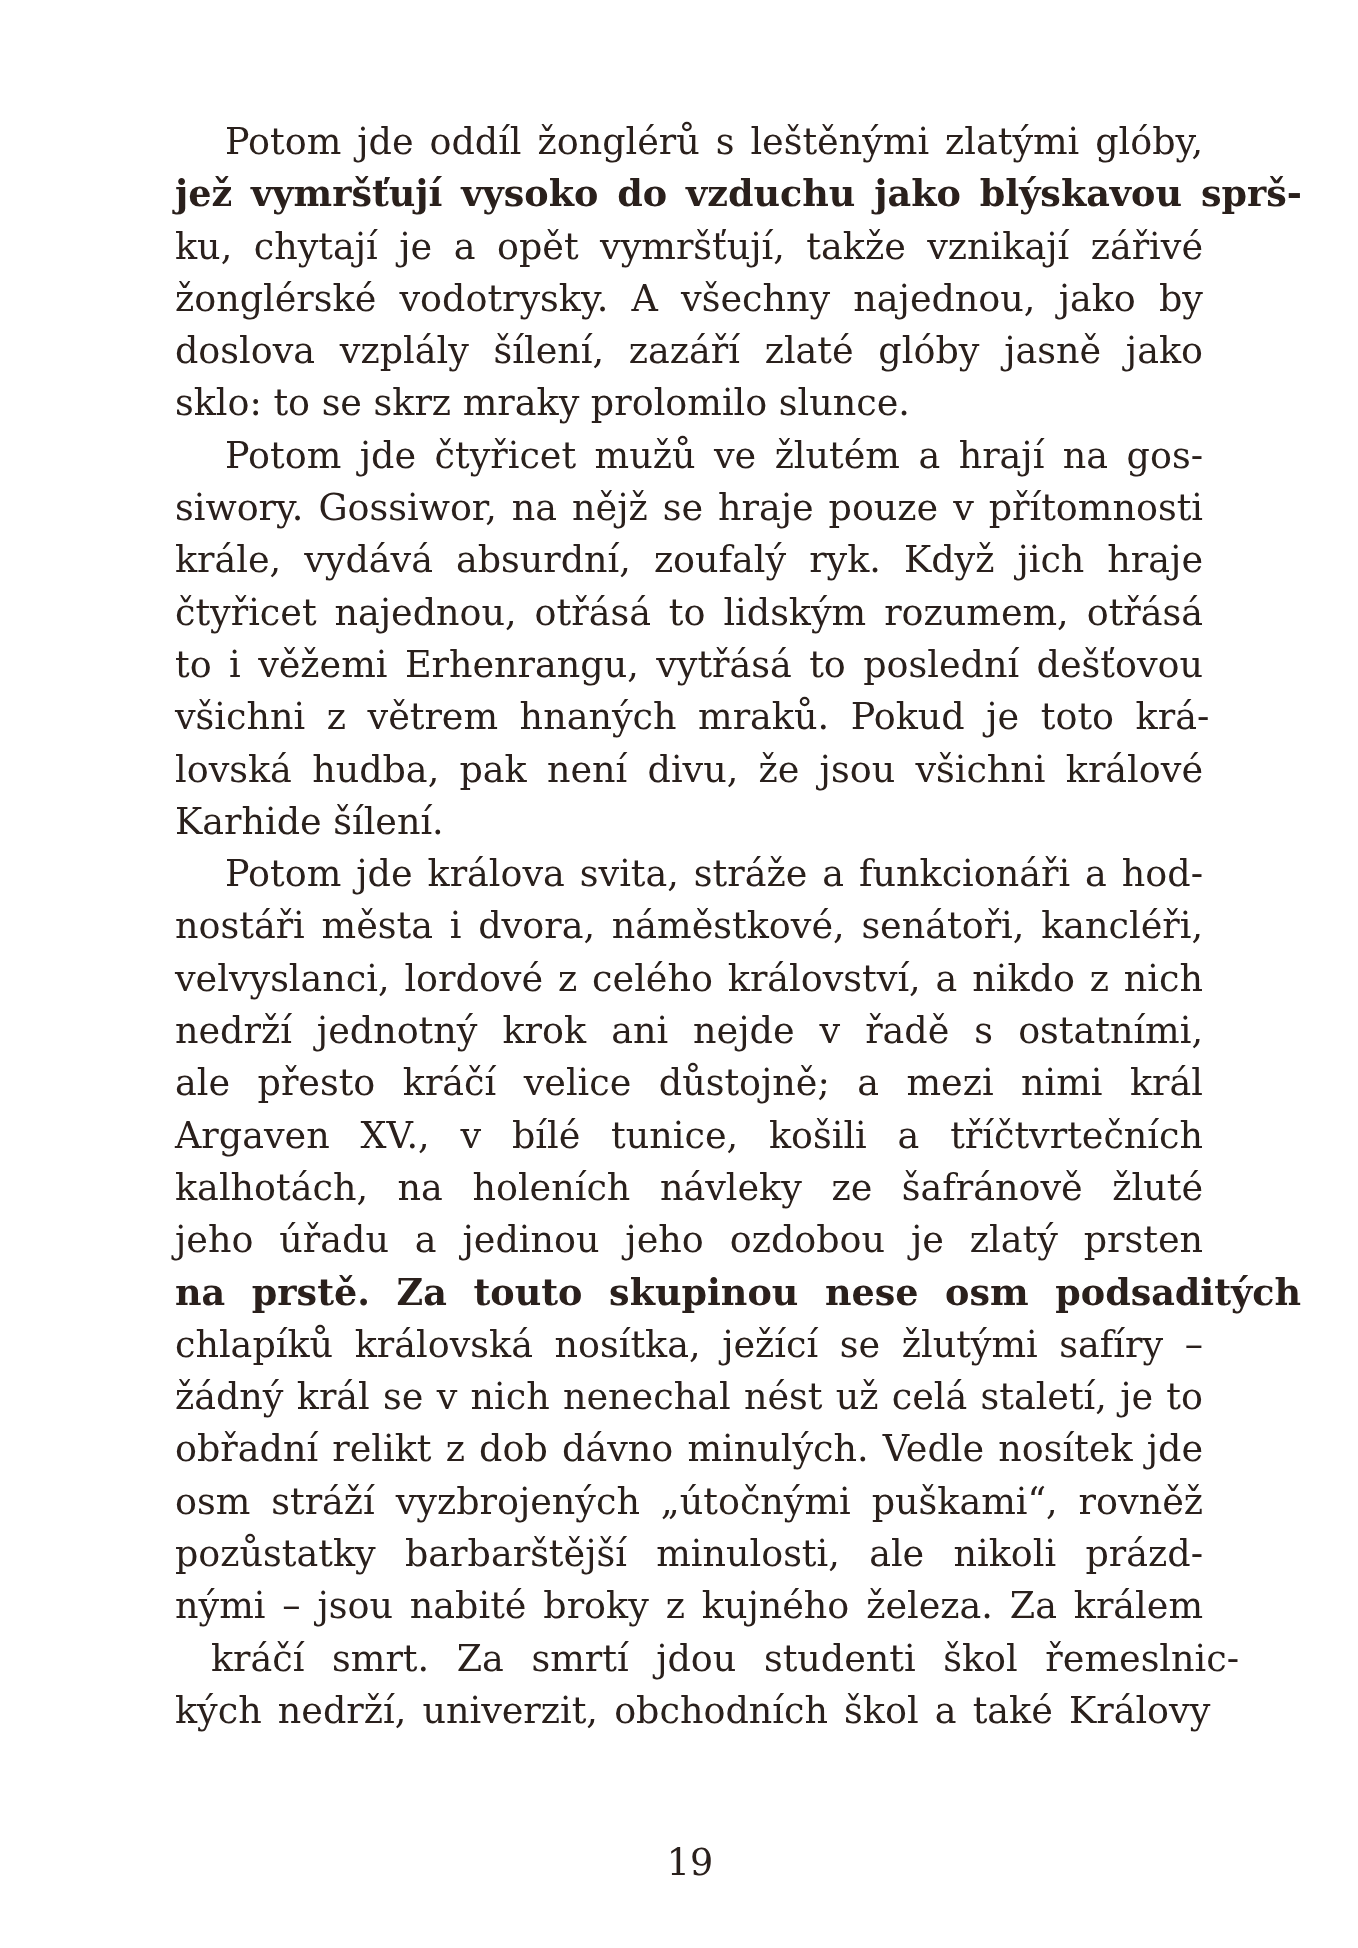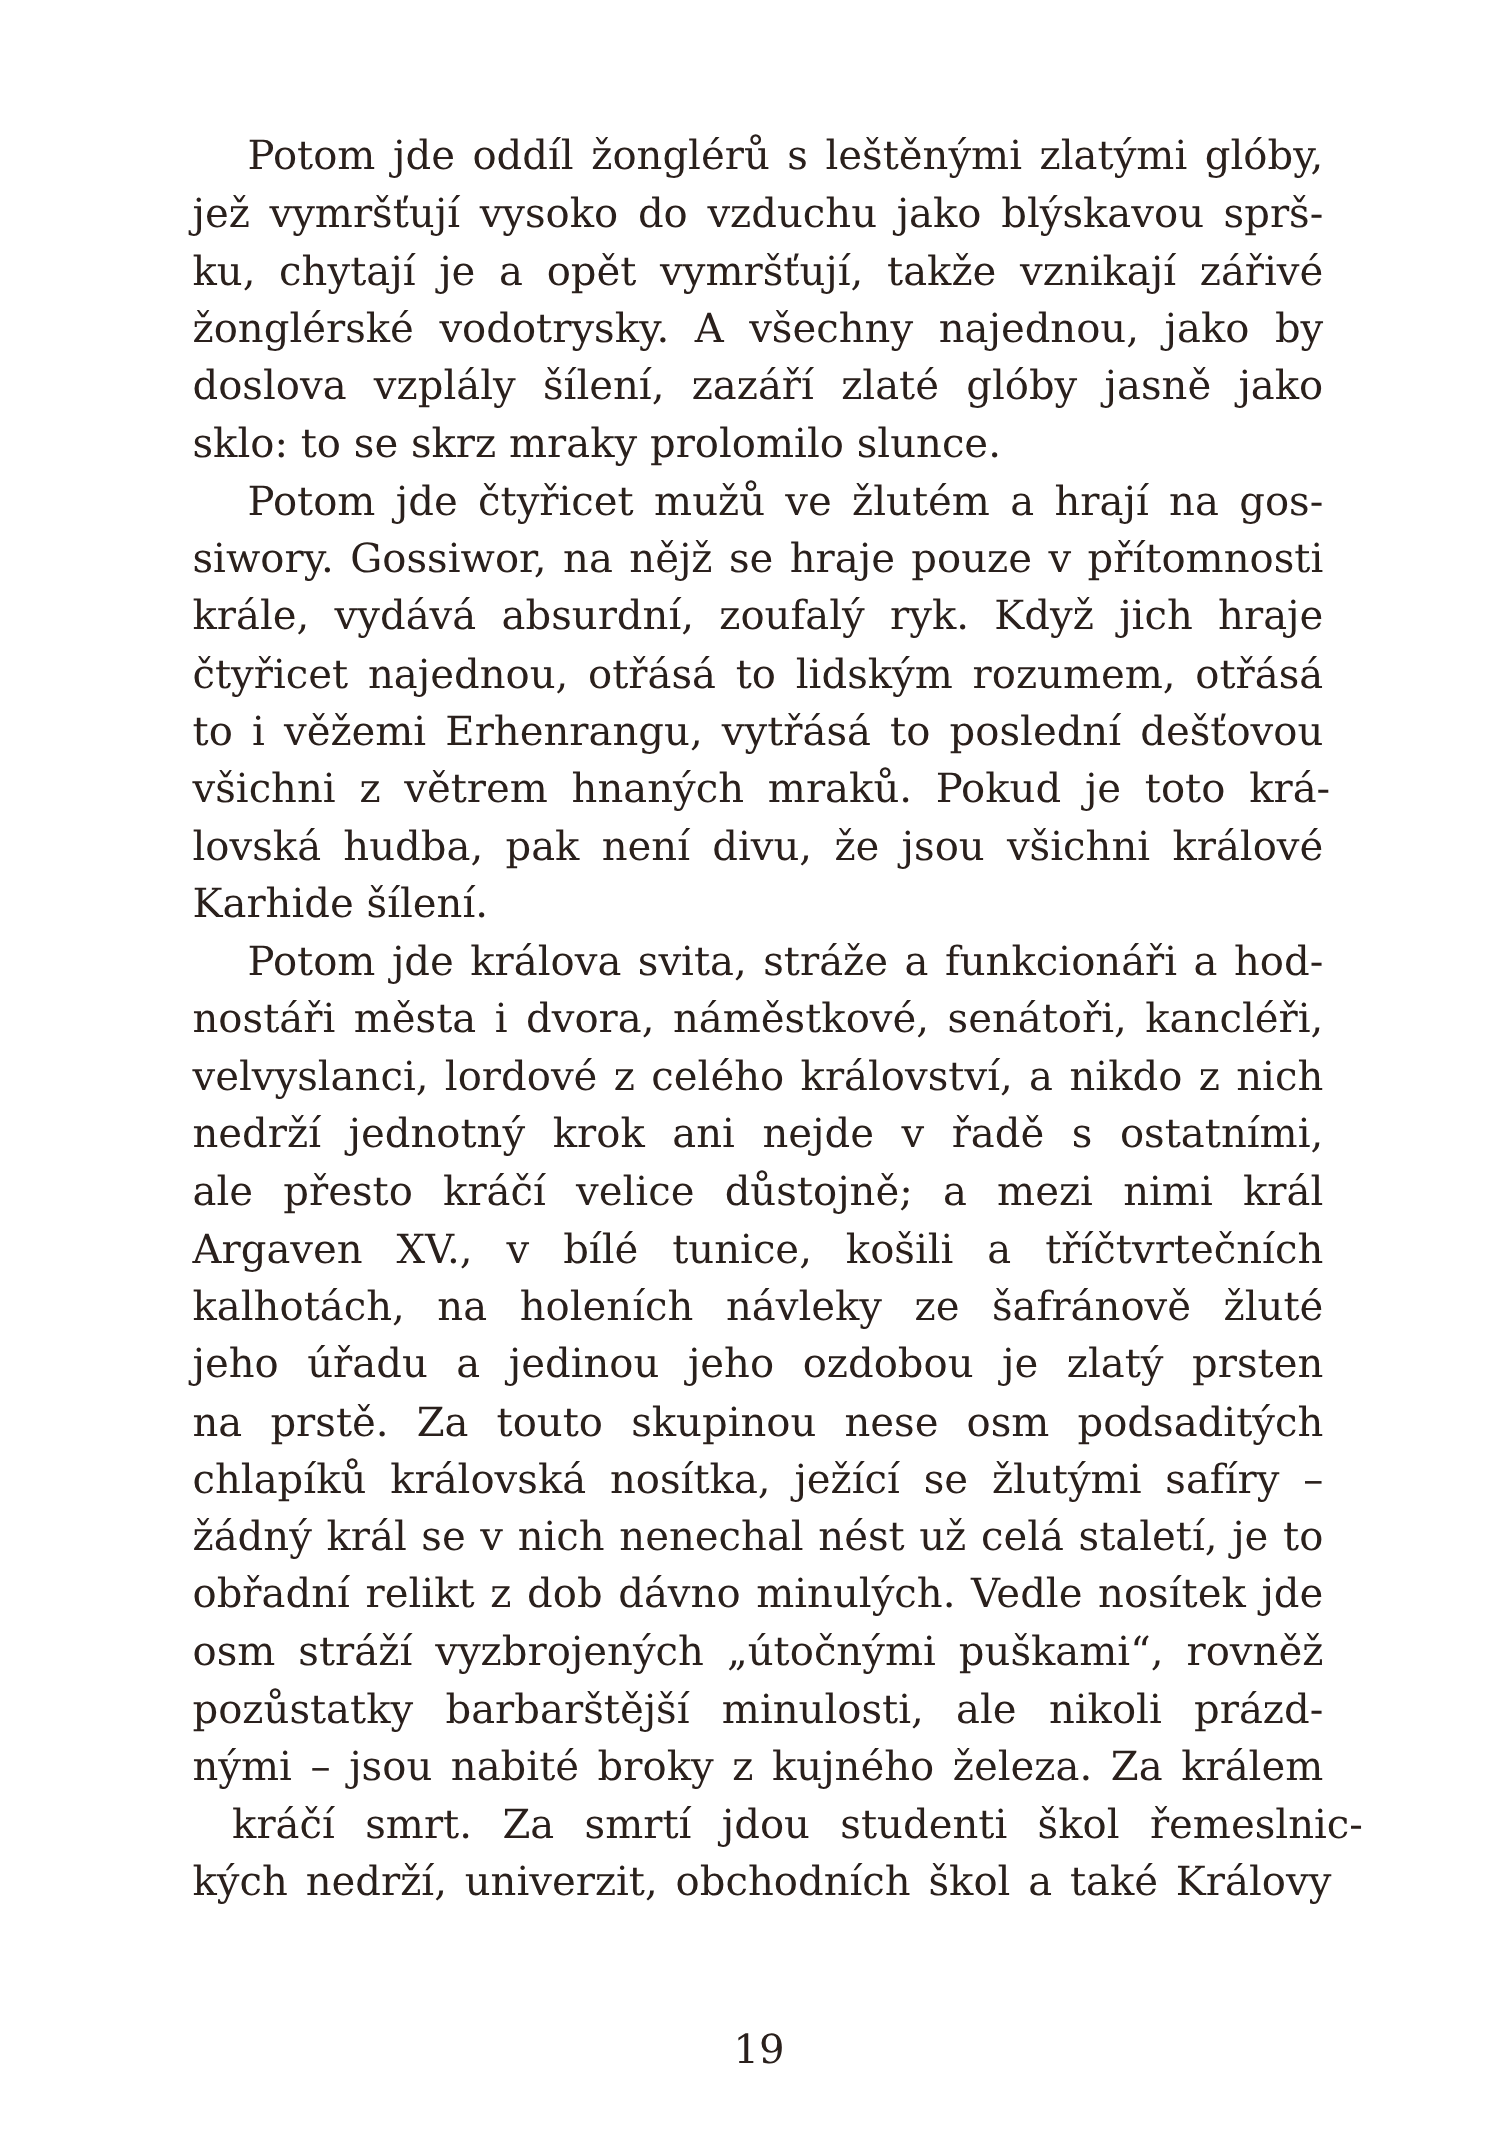--- a/index.html
+++ b/index.html
@@ -48,21 +48,21 @@
     line-height: 52.3px;
   }
 </style>
 </head>
 <body>
 
 <div class="text-block">
 
   <div class="paragraph">
     <span class="line indent" style="word-spacing: 4.34598px;">Potom jde oddíl žonglérů s leštěnými zlatými glóby,</span>
-    <span class="line" style="word-spacing: 6.24554px;">jež vymršťují vysoko do vzduchu jako blýskavou sprš-</span>
+    <span class="line" style="word-spacing: 6.24554px; font-weight: bold;">jež vymršťují vysoko do vzduchu jako blýskavou sprš-</span>
     <span class="line" style="word-spacing: 9.9082px;">ku, chytají je a opět vymršťují, takže vznikají zářivé</span>
     <span class="line" style="word-spacing: 11.5911px;">žonglérské vodotrysky. A všechny najednou, jako by</span>
     <span class="line" style="word-spacing: 6.78571px;">doslova vzplály šílení, zazáří zlaté glóby jasně jako</span>
     <span class="line last">sklo: to se skrz mraky prolomilo slunce.</span>
   </div>
 
   <div class="paragraph">
     <span class="line indent" style="word-spacing: 6.87847px;">Potom jde čtyřicet mužů ve žlutém a hrají na gos-</span>
     <span class="line" style="word-spacing: 3.33984px;">siwory. Gossiwor, na nějž se hraje pouze v přítomnosti</span>
     <span class="line" style="word-spacing: 11.3906px;">krále, vydává absurdní, zoufalý ryk. Když jich hraje</span>
@@ -75,21 +75,21 @@
 
   <div class="paragraph">
     <span class="line indent" style="word-spacing: 3.36328px;">Potom jde králova svita, stráže a funkcionáři a hod-</span>
     <span class="line" style="word-spacing: 5.20052px;">nostáři města i dvora, náměstkové, senátoři, kancléři,</span>
     <span class="line" style="word-spacing: 3.28906px;">velvyslanci, lordové z celého království, a nikdo z nich</span>
     <span class="line" style="word-spacing: 13.4258px;">nedrží jednotný krok ani nejde v řadě s ostatními,</span>
     <span class="line" style="word-spacing: 15.873px;">ale přesto kráčí velice důstojně; a mezi nimi král</span>
     <span class="line" style="word-spacing: 19.2277px;">Argaven XV., v bílé tunice, košili a tříčtvrtečních</span>
     <span class="line" style="word-spacing: 17.9792px;">kalhotách, na holeních návleky ze šafránově žluté</span>
     <span class="line" style="word-spacing: 14.3125px;">jeho úřadu a jedinou jeho ozdobou je zlatý prsten</span>
-    <span class="line" style="word-spacing: 13.9375px;">na prstě. Za touto skupinou nese osm podsaditých</span>
+    <span class="line" style="word-spacing: 13.9375px; font-weight: bold;">na prstě. Za touto skupinou nese osm podsaditých</span>
     <span class="line" style="word-spacing: 10.0335px;">chlapíků královská nosítka, ježící se žlutými safíry –</span>
     <span class="line" style="word-spacing: 1.68608px;">žádný král se v nich nenechal nést už celá staletí, je to</span>
     <span class="line" style="word-spacing: 2.59766px;">obřadní relikt z dob dávno minulých. Vedle nosítek jde</span>
     <span class="line" style="word-spacing: 9.31563px;">osm stráží vyzbrojených „útočnými puškami“, rovněž</span>
     <span class="line" style="word-spacing: 17.7375px;">pozůstatky barbarštější minulosti, ale nikoli prázd-</span>
     <span class="line" style="word-spacing: 5.27604px;">nými – jsou nabité broky z kujného železa. Za králem</span>
     <span class="line" style="word-spacing: 16.0022px; margin-left: 36px;">kráčí smrt. Za smrtí jdou studenti škol řemeslnic-</span>
     <span class="line" style="word-spacing: 4.56027px;">kých nedrží, univerzit, obchodních škol a také Královy</span>
   </div>
 

